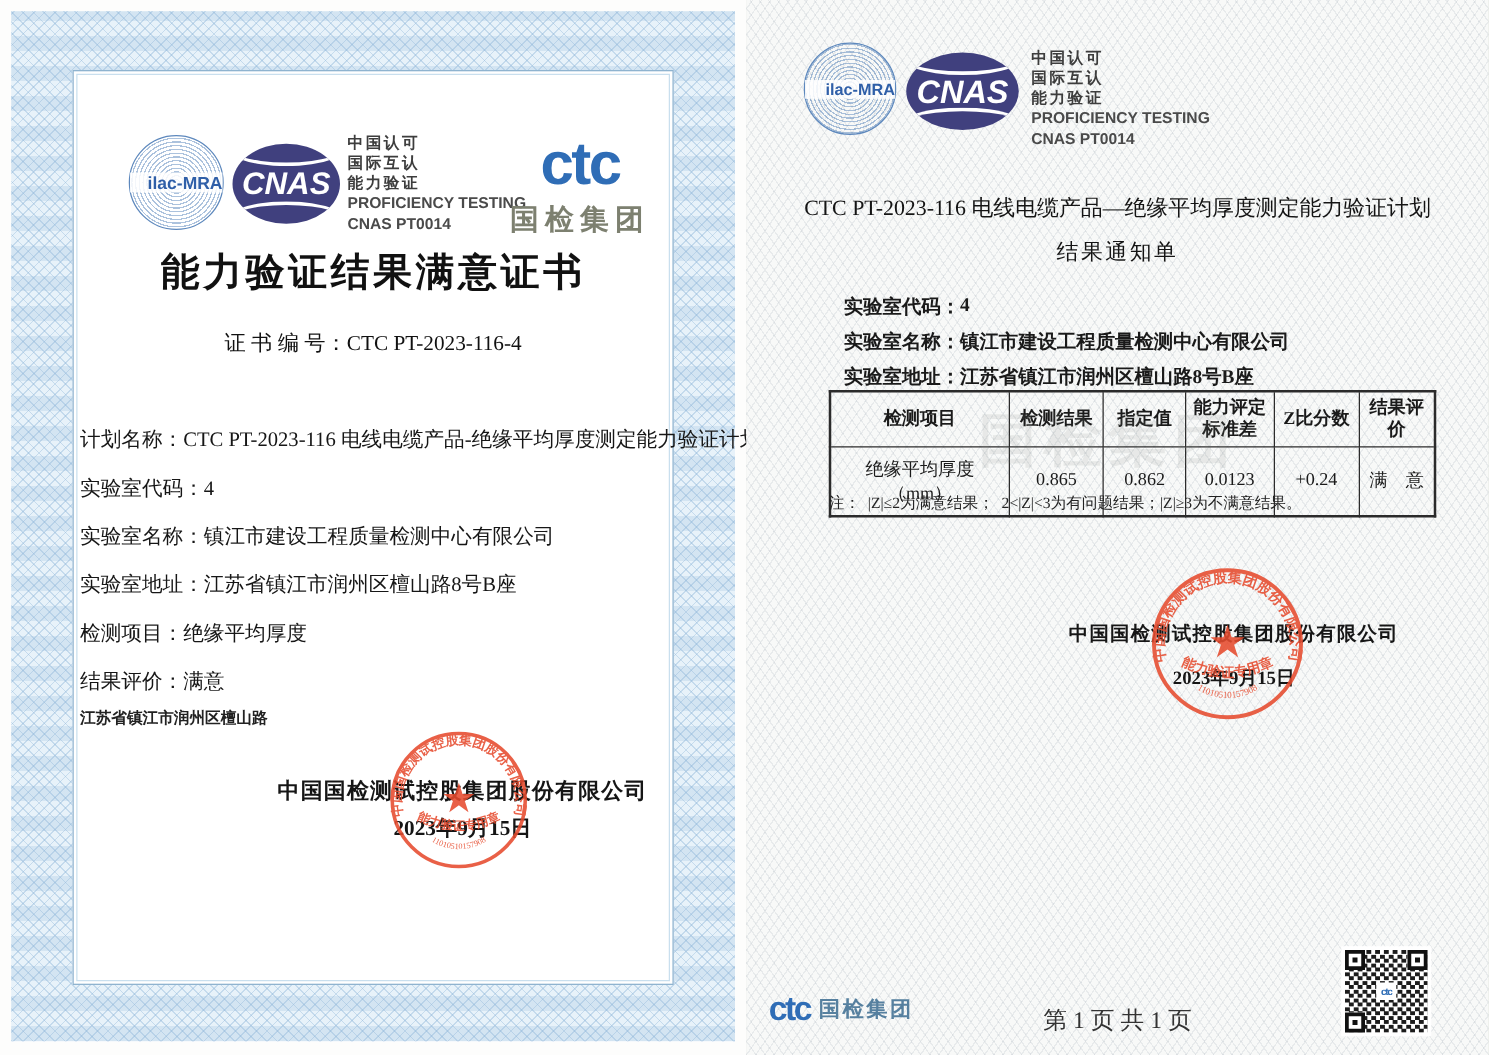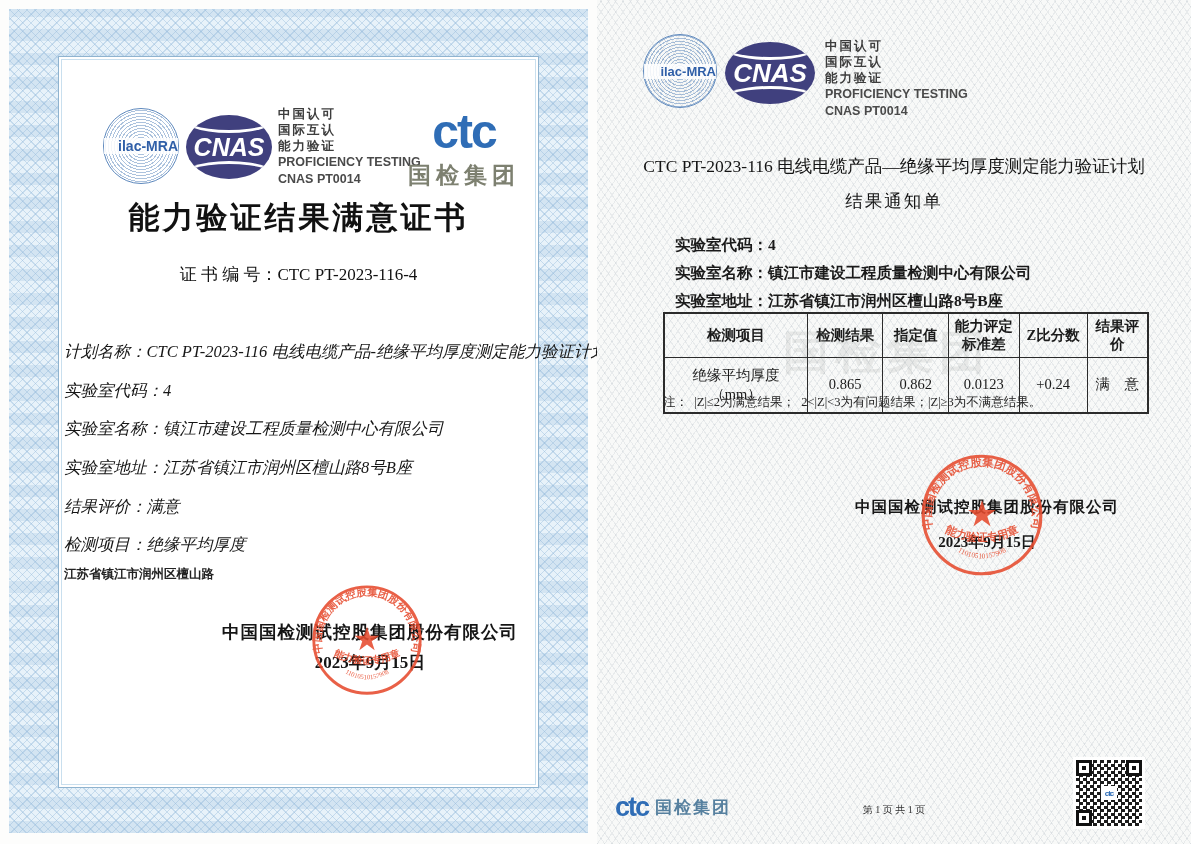--- a/index.html
+++ b/index.html
@@ -43,21 +43,21 @@
   .lp-accred { left:178px; top:0px; }
   .ctc-mark { font-family:"Liberation Sans",sans-serif; font-weight:bold; color:#2f6db6; letter-spacing:-2px; line-height:1; }
   .lp-ctc { position:absolute; left:308px; top:2px; text-align:center; }
   .lp-ctc .ctc-mark { font-size:48px; }
   .lp-ctc .ctc-name { font-size:23px; color:#7d8070; letter-spacing:5px; font-weight:bold; margin-top:4px; font-family:"Liberation Sans",sans-serif; }
 
   .lp-title { position:absolute; left:60px; right:60px; top:197px; text-align:center;
     font-size:31px; font-weight:bold; letter-spacing:3px; color:#111; }
   .lp-certno { position:absolute; left:60px; right:60px; top:263px; text-align:center; font-size:17px; color:#111; }
 
-  .lp-fields { position:absolute; left:64px; right:50px; top:333px;font-style:italic; }
+  .lp-fields { position:absolute; left:64px; right:50px; top:333px; }
   .lp-field { height:38.6px; display:flex; align-items:center; font-size:16.5px; color:#161616; white-space:nowrap; }
   .lp-footnote { position:absolute; left:64px; top:566px; font-size:12.5px; font-weight:bold; color:#222; }
 
   .lp-company { position:absolute; left:140px; width:460px; top:620px; text-align:center;
     font-size:17.5px; font-weight:bold; letter-spacing:1px; color:#151515; }
   .lp-date { position:absolute; left:140px; width:460px; top:651px; text-align:center;
     font-size:17px; font-weight:bold; color:#151515; }
 
   
   .stamp { position:absolute; pointer-events:none; opacity:.88; }
@@ -99,21 +99,21 @@
 
   .rp-company { position:absolute; left:160px; width:460px; top:497px; text-align:center;
     font-size:15.5px; font-weight:bold; letter-spacing:1px; color:#161616; }
   .rp-date { position:absolute; left:160px; width:460px; top:533px; text-align:center;
     font-size:15px; font-weight:bold; color:#161616; }
 
   .rp-footer-logo { position:absolute; left:18px; top:794px; display:flex; align-items:center; gap:7px; }
   .rp-footer-logo .ctc-mark { font-size:27px; }
   .rp-footer-logo .ctc-name { font-family:"Liberation Sans",sans-serif; font-weight:bold; font-size:17px;
     color:#56809f; letter-spacing:2px; }
-  .rp-pageinfo { position:absolute; left:147px; width:300px; top:803px; text-align:center; font-size:10px; color:#333; }
+  .rp-pageinfo { position:absolute; left:147px; width:300px; top:803px; text-align:center; font-size:19px; color:#333; }
 
   .qr { position:absolute; left:476px; top:757px; width:72px; height:72px; background:#ffffff; padding:3px; }
   .qr-body { position:relative; width:100%; height:100%;
     background-image: conic-gradient(#1c1c1c 25%, rgba(0,0,0,0) 0 50%, #1c1c1c 0 75%, rgba(0,0,0,0) 0);
     background-size:7px 7px; }
   .finder { position:absolute; width:16px; height:16px; border:3px solid #111; background:#fff; }
   .finder::after { content:""; position:absolute; left:3px; top:3px; width:4px; height:4px; background:#111; }
   .f-tl{left:0;top:0;} .f-tr{right:0;top:0;} .f-bl{left:0;bottom:0;}
   .qr-center { position:absolute; left:50%; top:50%; transform:translate(-50%,-50%); width:16px; height:14px;
     background:#fff; display:flex; align-items:center; justify-content:center;
@@ -167,26 +167,26 @@
       </div>
       <div class="lp-field">
         <span>实验室名称：</span>
           <span>镇江市建设工程质量检测中心有限公司</span>
       </div>
       <div class="lp-field">
         <span>实验室地址：</span>
           <span>江苏省镇江市润州区檀山路8号B座</span>
       </div>
       <div class="lp-field">
+        <span>检测项目：</span>
+          <span>绝缘平均厚度</span>
+      </div>
+      <div class="lp-field">
         <span>结果评价：</span>
           <span>满意</span>
-      </div>
-      <div class="lp-field">
-        <span>检测项目：</span>
-          <span>绝缘平均厚度</span>
       </div>
     </div>
 
     <div class="lp-footnote">江苏省镇江市润州区檀山路</div>
 
     <div class="lp-company">中国国检测试控股集团股份有限公司</div>
     <div class="lp-date">2023年9月15日</div>
 
     <div class="stamp lp-stamp">
       <svg viewBox="0 0 120 120">

